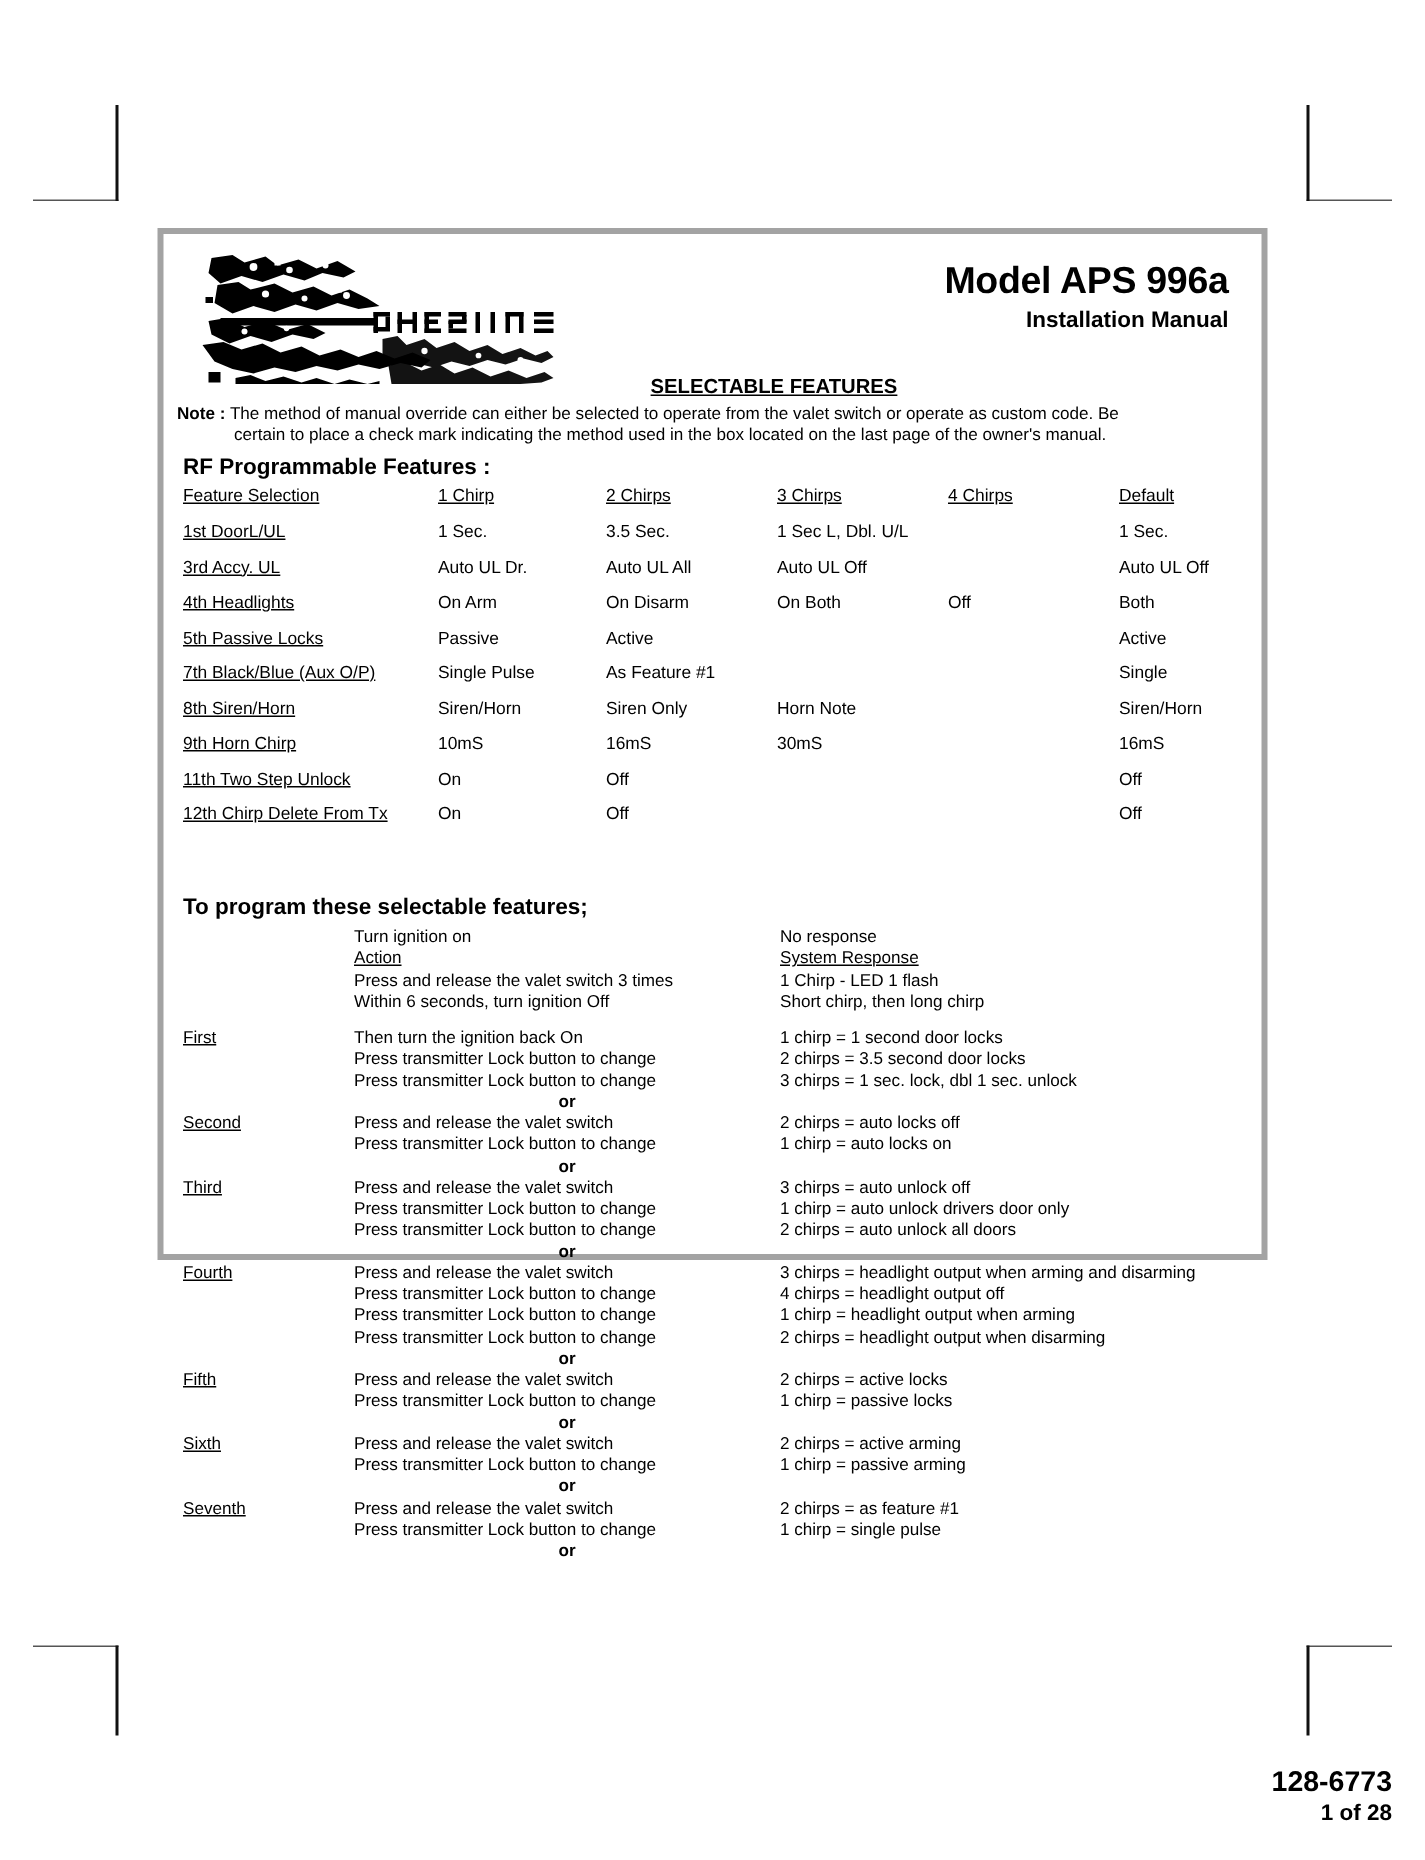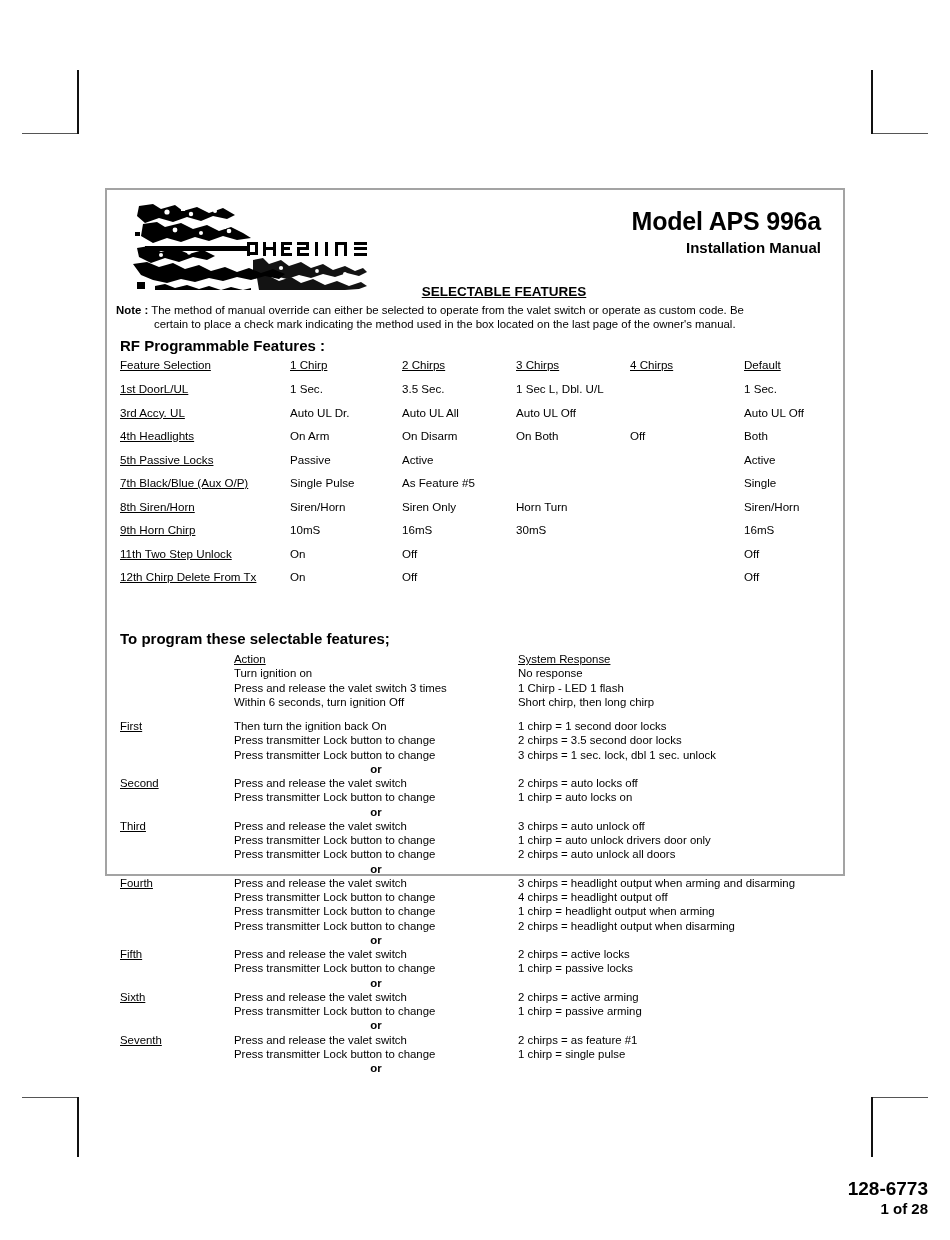--- a/index.html
+++ b/index.html
@@ -32,23 +32,22 @@
   .crop-br-h { left: 871px; top: 1097px; width: 57px; }
   .crop-br-v { left: 871px; top: 1097px; height: 60px; }
 
   
   .page-frame {
     position: absolute;
     left: 105px;
     top: 152px;
     width: 740px;
     height: 688px;
-    border: 2px solid #a3a3a3;
+    border: 4px solid #a3a3a3;
     background: #ffffff;
-    margin-top: 36px;
   }
 
   .inner {
     position: relative;
     width: 100%;
     height: 100%;
     padding: 0;
   }
 
   
@@ -77,21 +76,21 @@
   .doc-subtitle {
     font-size: 15px;
     font-weight: bold;
     margin-top: 5px;
     line-height: 1.1;
   }
 
   
   .sf-heading {
     position: absolute;
-    left: 4px;
+    left: 16px;
     top: 94px;
     width: 100%;
     text-align: center;
     font-size: 13.5px;
     font-weight: bold;
     text-decoration: underline;
     padding-left: 50px;
   }
 
   
@@ -315,30 +314,30 @@
         <td class="c-feat"><span class="u">5th Passive Locks</span></td>
         <td class="c-1">Passive</td>
         <td class="c-2">Active</td>
         <td class="c-3"></td>
         <td class="c-4"></td>
         <td class="c-def">Active</td>
       </tr>
       <tr>
         <td class="c-feat"><span class="u">7th Black/Blue (Aux O/P) </span></td>
         <td class="c-1">Single Pulse</td>
-        <td class="c-2">As Feature #5</td>
+        <td class="c-2">As Feature #1</td>
         <td class="c-3"></td>
         <td class="c-4"></td>
         <td class="c-def">Single</td>
       </tr>
       <tr>
         <td class="c-feat"><span class="u">8th Siren/Horn</span></td>
         <td class="c-1">Siren/Horn</td>
         <td class="c-2">Siren Only</td>
-        <td class="c-3">Horn Turn</td>
+        <td class="c-3">Horn Note</td>
         <td class="c-4"></td>
         <td class="c-def">Siren/Horn</td>
       </tr>
       <tr>
         <td class="c-feat"><span class="u">9th Horn Chirp</span></td>
         <td class="c-1">10mS</td>
         <td class="c-2">16mS</td>
         <td class="c-3">30mS</td>
         <td class="c-4"></td>
         <td class="c-def">16mS</td>
@@ -362,28 +361,28 @@
     </tbody>
   </table>
 
   <div class="sect-head sect-prog">To program these selectable features;</div>
 
   <table class="prog-table">
     <tbody>
 
       <tr>
         <td class="p-ord"></td>
+        <td class="p-act">Turn ignition on</td>
+        <td class="p-resp">No response</td>
+      </tr>
+
+      <tr>
+        <td class="p-ord"></td>
         <td class="p-act"><span class="u">Action</span></td>
         <td class="p-resp"><span class="u">System Response</span></td>
-      </tr>
-
-      <tr>
-        <td class="p-ord"></td>
-        <td class="p-act">Turn ignition on</td>
-        <td class="p-resp">No response</td>
       </tr>
       <tr>
         <td class="p-ord"></td>
         <td class="p-act">Press and release the valet switch 3 times</td>
         <td class="p-resp">1 Chirp - LED 1 flash</td>
       </tr>
       <tr>
         <td class="p-ord"></td>
         <td class="p-act">Within 6 seconds, turn ignition Off</td>
         <td class="p-resp">Short chirp, then long chirp</td>

